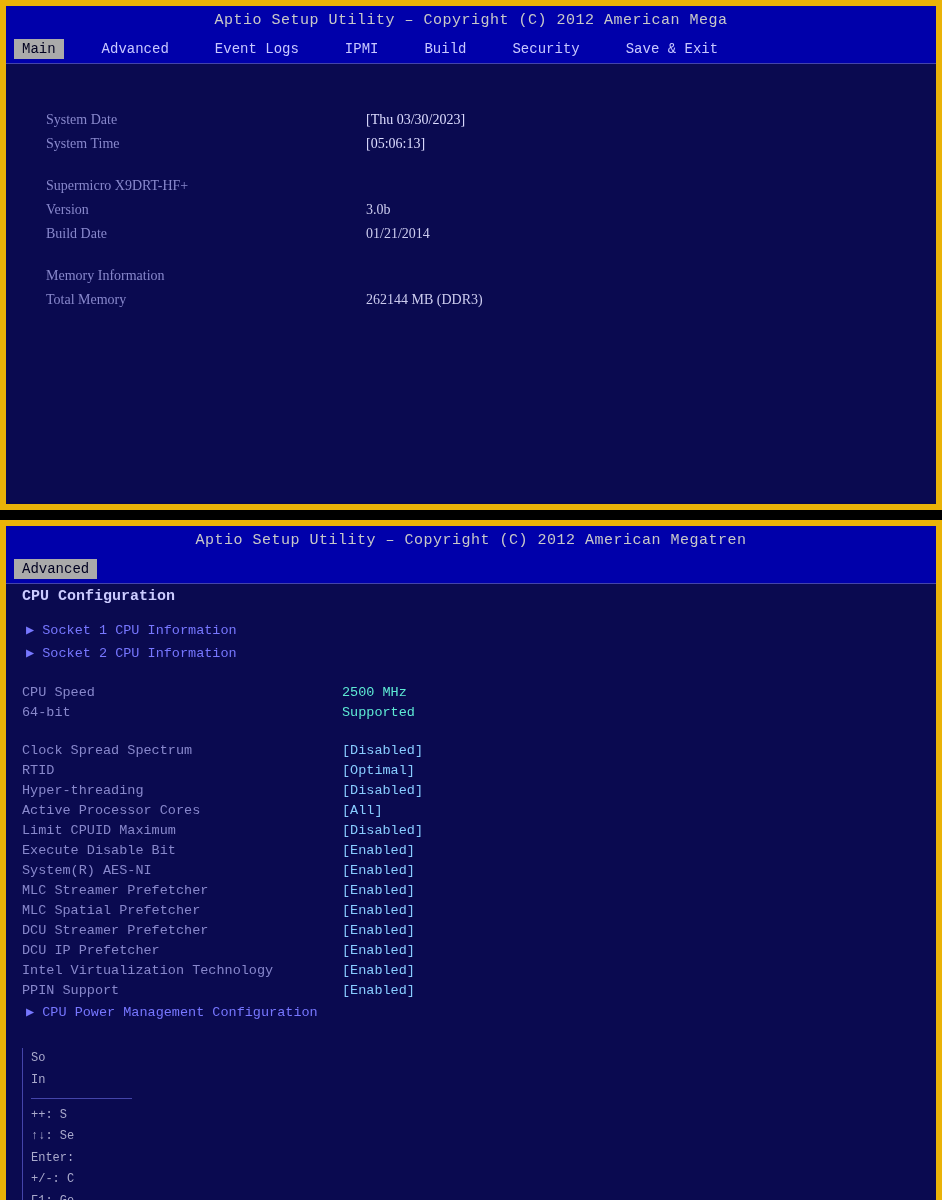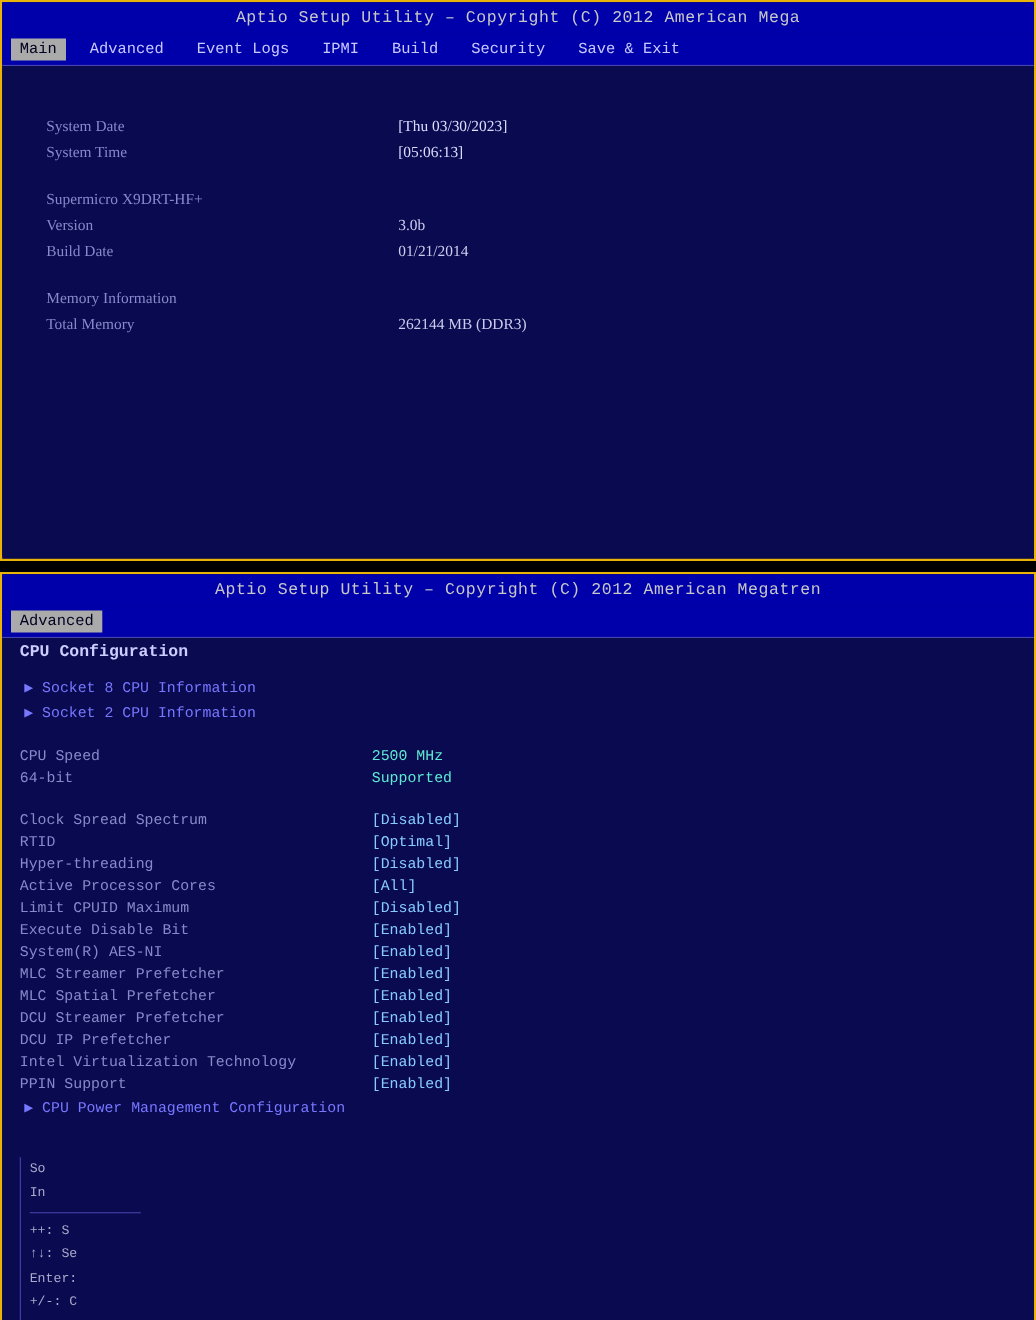--- a/index.html
+++ b/index.html
@@ -7,21 +7,21 @@
       width: 942px;
       height: 1200px;
       background: #000;
       font-family: 'Courier New', Courier, monospace;
       overflow: hidden;
     }
 
     
     .panel {
       background: #0a0a4a;
-      border: 2px solid #eab308;
+      border: 6px solid #eab308;
       position: relative;
     }
 
     .panel-top {
       width: 942px;
       height: 510px;
       position: absolute;
       top: 0;
       left: 0;
     }
@@ -41,21 +41,21 @@
       padding: 6px 0;
       font-size: 15px;
       letter-spacing: 0.5px;
     }
 
     .menu-bar {
       background: #0000aa;
       display: flex;
       align-items: flex-start;
       padding: 4px 8px;
-      gap: 14px;
+      gap: 30px;
       border-bottom: 1px solid #4444aa;
     }
 
     .menu-item {
       color: #c8c8ff;
       font-size: 14px;
       cursor: pointer;
       padding: 2px 8px;
     }
 
@@ -232,21 +232,21 @@
 <div class="panel panel-bottom">
   <div class="title-bar">
     <span>Aptio Setup Utility – Copyright (C) 2012 American Megatren</span>
   </div>
   <div class="menu-bar">
     <div class="menu-item active">Advanced</div>
   </div>
   <div class="content-area-bottom">
     <div class="main-content">
       <div class="config-title">CPU Configuration</div>
-      <div class="submenu-item">Socket 8 CPU Information</div>
+      <div class="submenu-item">Socket 1 CPU Information</div>
       <div class="submenu-item">Socket 2 CPU Information</div>
       <div class="spacer"></div>
       <div class="param-row">
         <span class="param-label">CPU Speed</span>
         <span class="param-value">2500 MHz</span>
       </div>
       <div class="param-row">
         <span class="param-label">64-bit</span>
         <span class="param-value">Supported</span>
       </div>

